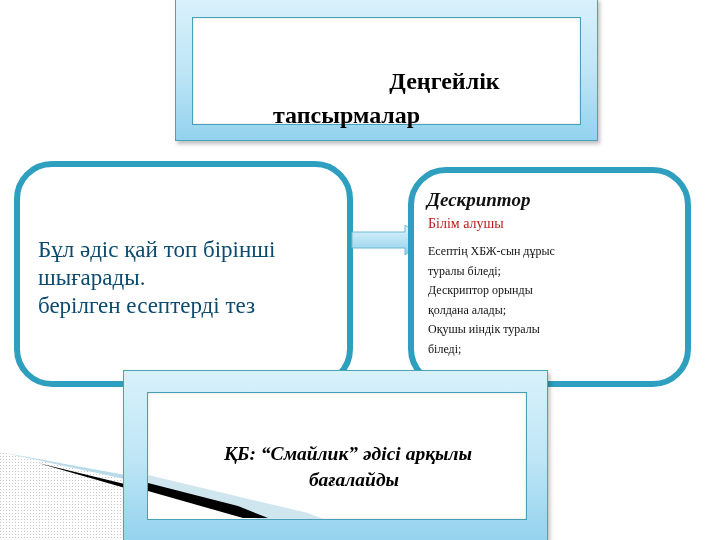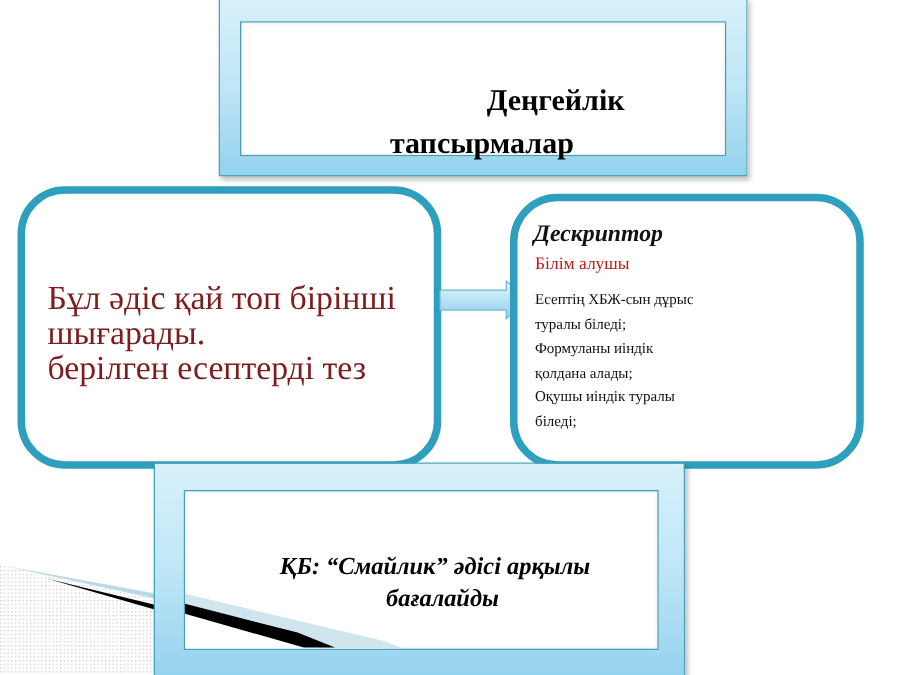--- a/index.html
+++ b/index.html
@@ -5,24 +5,24 @@
   html,body{margin:0;padding:0;}
   body{width:720px;height:540px;position:relative;overflow:hidden;background:#ffffff;font-family:"Liberation Serif",serif;}
   .deco{position:absolute;left:0;top:0;width:720px;height:540px;}
   .frame{position:absolute;border:1px solid #4aa3bd;background:linear-gradient(to bottom,#d8f1fb 0%,#bfe6f6 50%,#93d2ee 100%);box-shadow:2px 3px 4px rgba(0,0,0,0.25);}
   .frame-inner{position:absolute;background:#ffffff;border:1px solid #4a9fb8;box-shadow:inset 0 0 3px rgba(0,0,0,0.15);}
   .title-frame{left:175px;top:-2px;width:421px;height:141px;}
   .title-frame .frame-inner{left:16px;top:18px;width:387px;height:106px;}
   .title-text{position:absolute;left:0;top:46px;width:100%;text-align:center;font-weight:bold;font-size:24px;line-height:34px;color:#000;padding-left:48px;}
   .title-text span{display:block;}
   .title-text .l1{padding-left:20px;}
-  .title-text .l2{padding-right:130px;text-align:center;padding-left:0;margin-left:32px;}
-  .round-box{position:absolute;background:#fff;border:6px solid #2e9fbe;border-radius:38px;box-sizing:border-box;}
+  .title-text .l2{padding-right:130px;text-align:left;padding-left:0;margin-left:32px;}
+  .round-box{position:absolute;background:#fff;border:6px solid #2e9fbe;border-radius:38px;box-sizing:border-box;margin-top:12px;}
   .left-box{left:14px;top:149px;width:339px;height:226px;}
-  .left-text{position:absolute;left:18px;top:69px;font-size:27px;line-height:28px;color:#7f1d1d;}
+  .left-text{position:absolute;left:18px;top:69px;font-size:23px;line-height:28px;color:#0c4a6e;}
   .left-text span{display:block;}
   .right-box{left:408px;top:155px;width:283px;height:220px;}
   .desc-title{position:absolute;left:13px;top:16px;font-style:italic;font-weight:bold;font-size:19px;color:#111;}
   .desc-sub{position:absolute;left:14px;top:43px;font-size:14px;color:#b91c1c;}
   .desc-lines{position:absolute;left:14px;top:69px;font-family:Liberation Serif, serif;font-size:12px;line-height:19.5px;color:#111;}
   .desc-lines span{display:block;white-space:nowrap;}
   .arrow{position:absolute;left:351px;top:224px;width:75px;height:32px;}
   .bottom-frame{left:123px;top:370px;width:423px;height:172px;}
   .bottom-frame .frame-inner{left:23px;top:21px;width:378px;height:126px;overflow:hidden;}
   .bottom-text{position:absolute;left:0;top:48px;width:100%;text-align:center;font-style:italic;font-weight:bold;font-size:19.5px;line-height:26px;color:#000;font-family:Liberation Serif, serif;}
@@ -72,21 +72,21 @@
   </defs>
   <polygon points="1,8 54,8 54,1 73,16 54,31 54,24 1,24" fill="url(#arrg)" stroke="#6fb8d2" stroke-width="1"></polygon>
 </svg>
 
 <div class="round-box right-box">
   <div class="desc-title">Дескриптор</div>
   <div class="desc-sub">Білім алушы</div>
   <div class="desc-lines">
     <span>Есептің ХБЖ-сын дұрыс</span>
     <span>туралы біледі;</span>
-    <span>Формуланы иіндік</span>
+    <span>Дескриптор орынды</span>
     <span>қолдана алады;</span>
     <span>Оқушы иіндік туралы</span>
     <span>біледі;</span>
   </div>
 </div>
 
 <div class="frame bottom-frame">
   <div class="frame-inner">
     <svg style="position:absolute;left:0;top:0;width:378px;height:126px;" viewBox="0 0 378 126" xmlns="http://www.w3.org/2000/svg">
       <polygon points="0,82 160,126 0,126" fill="#ffffff"></polygon>

